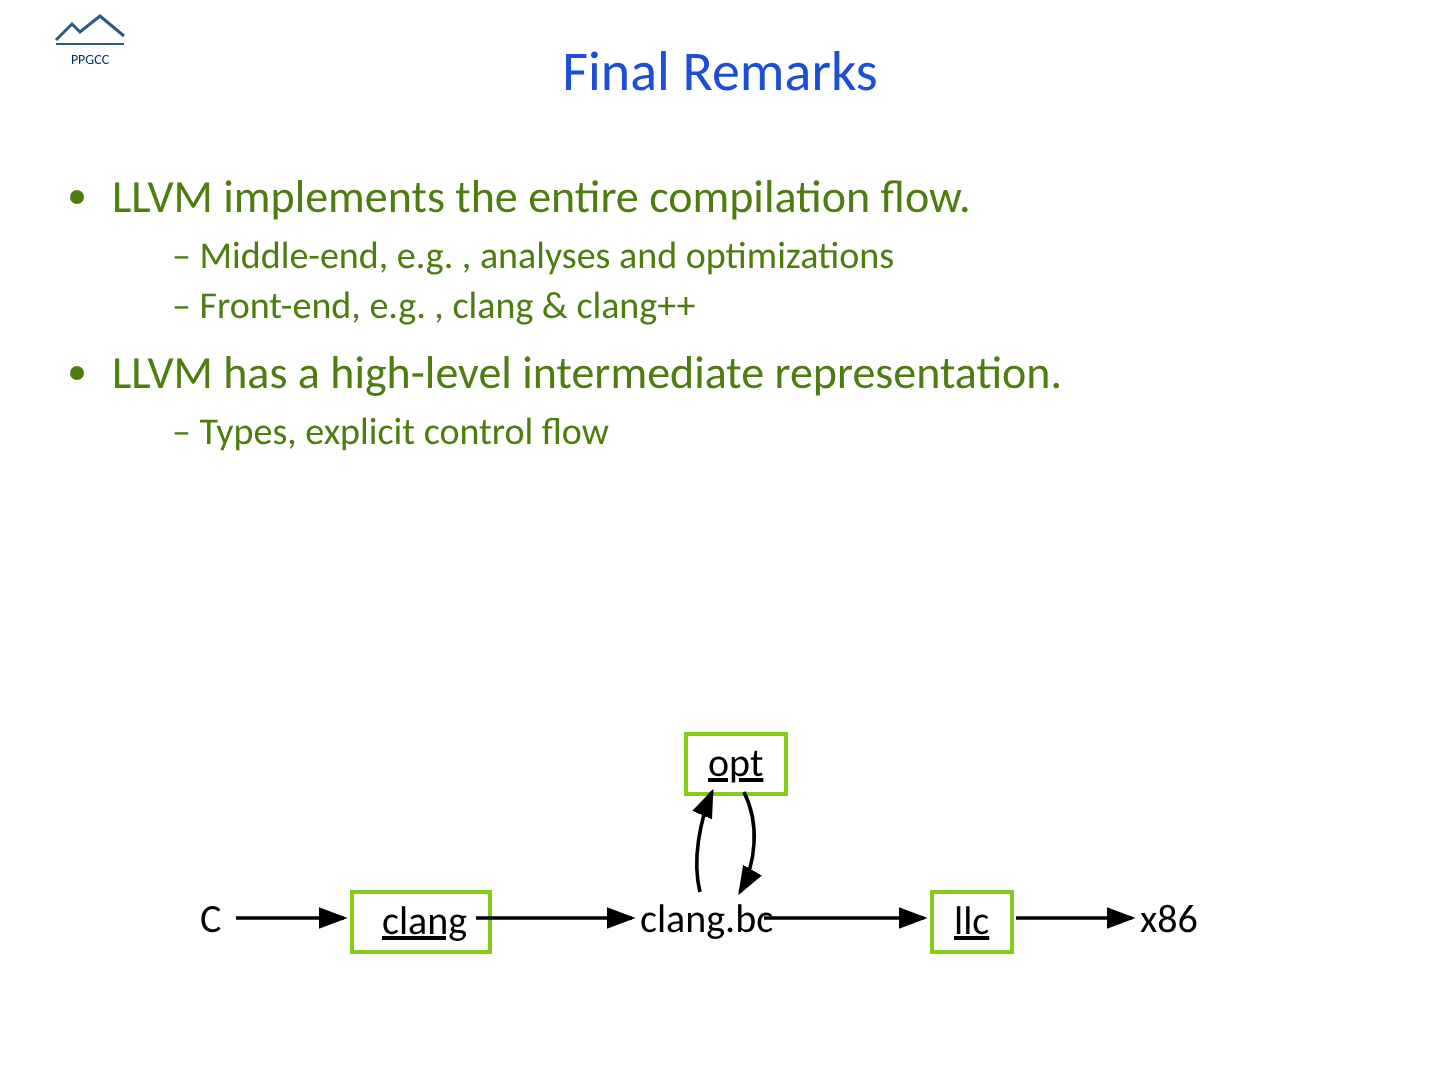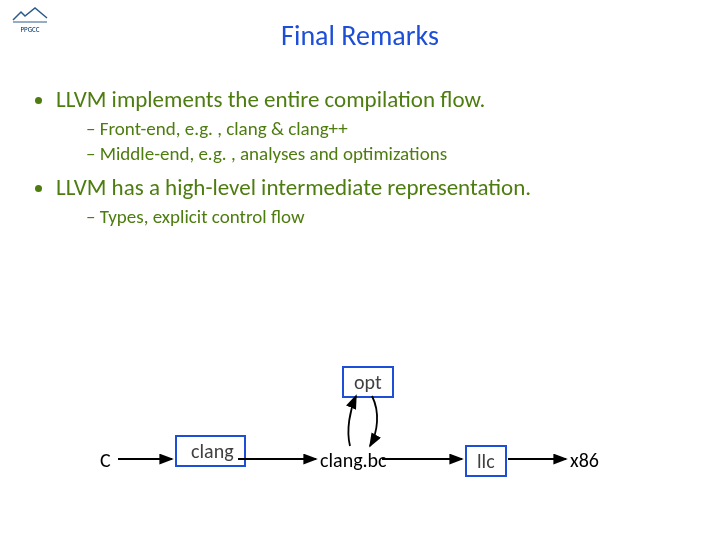--- a/index.html
+++ b/index.html
@@ -8,21 +8,21 @@
     width: 720px;
     height: 540px;
     font-family: Calibri, "Segoe UI", Arial, sans-serif;
     background: #ffffff;
     position: relative;
     overflow: hidden;
   }
   .logo {
     position: absolute;
     top: 6px;
-    left: 1px;
+    left: 16px;
     width: 58px;
     height: 44px;
     font-size: 7px;
     text-align: center;
     color: #003366;
     line-height: 1;
   }
   .logo svg { display: block; margin: 0 auto 2px; }
   .title {
     text-align: center;
@@ -57,26 +57,27 @@
   }
   .diagram {
     position: absolute;
     left: 0;
     right: 0;
     top: 360px;
     height: 140px;
   }
   .dbox {
     position: absolute;
-    border: 2px solid #1d4ed8;
+    border: 2px solid #84cc16;
     background: #fff;
     font-size: 20px;
     text-align: center;
     padding: 2px 10px;
-    color: #404040;
+    color: #000000;
+    text-decoration: underline;
   }
   .dtext {
     position: absolute;
     font-size: 20px;
     color: #000;
   }
 </style>
 </head>
 <body>
 
@@ -88,38 +89,38 @@
   <div>PPGCC</div>
 </div>
 
 <div class="title">Final Remarks</div>
 
 <div class="content">
   <ul class="top">
     <li>
       <span>LLVM implements the entire compilation flow.</span>
       <ul class="sub">
+        <li>Middle-end, e.g. , analyses and optimizations</li>
         <li>Front-end, e.g. , clang &amp; clang++</li>
-        <li>Middle-end, e.g. , analyses and optimizations</li>
       </ul>
     </li>
     <li>
       <span>LLVM has a high-level intermediate representation.</span>
       <ul class="sub">
         <li>Types, explicit control flow</li>
       </ul>
     </li>
   </ul>
 </div>
 
 <div class="diagram">
 
   <div class="dtext" style="left:100px; top:88px;">C</div>
 
-  <div class="dbox" style="left:175px; top:75px;padding-left:14px;">clang</div>
+  <div class="dbox" style="left:175px; top:85px;padding-left:14px;">clang</div>
 
   <div class="dtext" style="left:320px; top:88px;">clang.bc</div>
 
   <div class="dbox" style="left:342px; top:6px;">opt</div>
 
   <div class="dbox" style="left:465px; top:85px;">llc</div>
 
   <div class="dtext" style="left:570px; top:88px;">x86</div>
 
   <svg width="720" height="160" style="position:absolute; left:0; top:0;">

